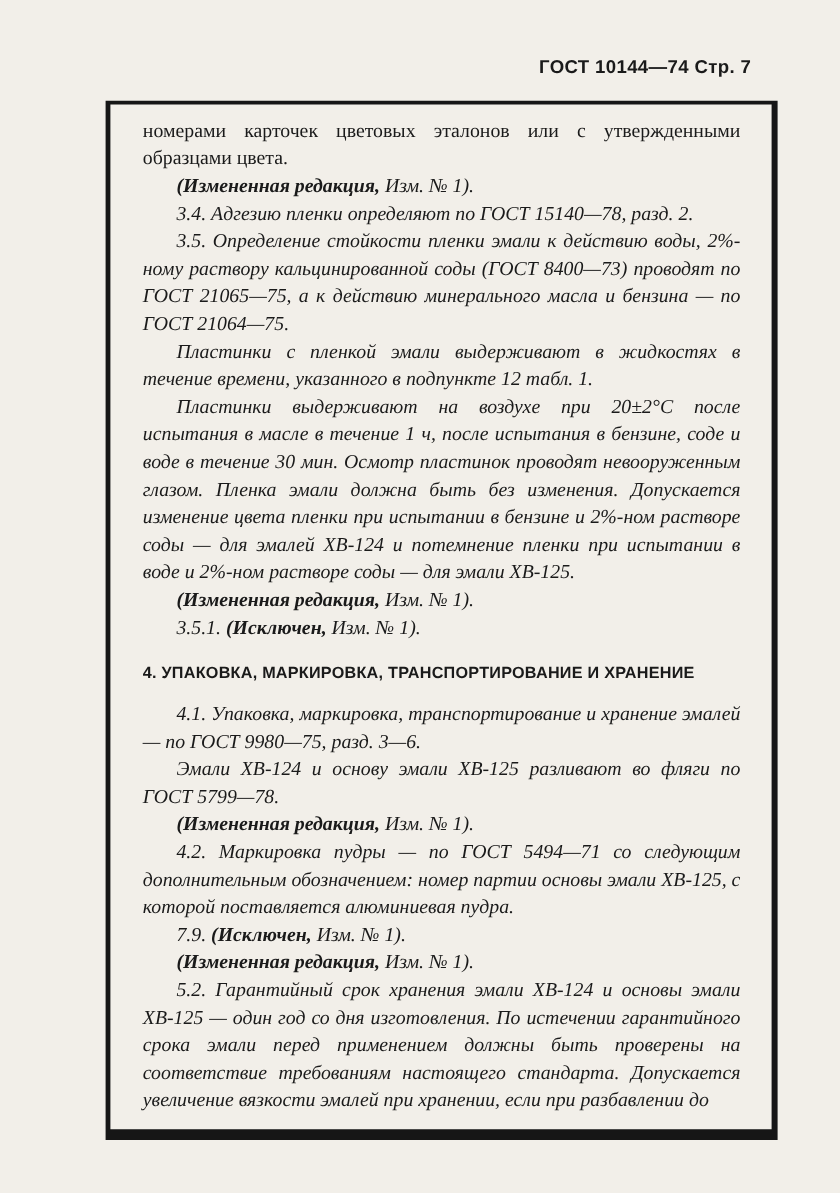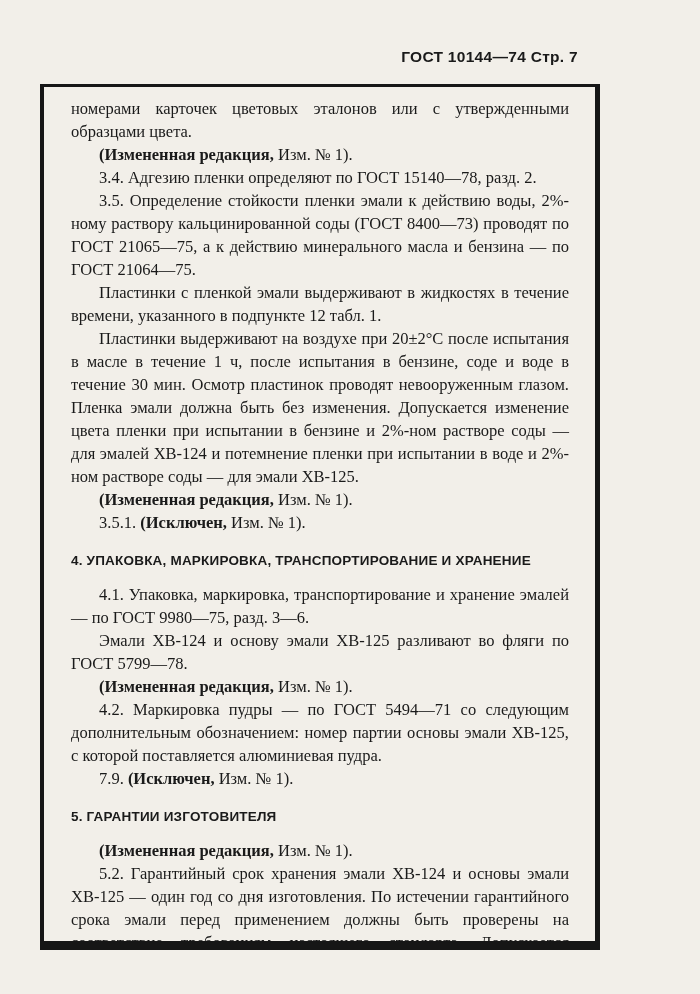--- a/index.html
+++ b/index.html
@@ -3,21 +3,21 @@
 <meta charset="utf-8">
 <style>
   html, body { margin: 0; padding: 0; }
   body {
     width: 700px; height: 994px;
     background: var(--paper, #f2efe9);
     color: var(--ink, #1a1a1a);
     font-family: "Liberation Serif", "DejaVu Serif", serif;
     overflow: hidden;
   }
-  .page { position: relative; width: 636px; height: 994px; }
+  .page { position: relative; width: 636px; height: 994px; margin-left: 48px; }
 
   .page-header {
     position: absolute; top: 48px; left: 40px; right: 58px;
     text-align: right;
     font-family: "Liberation Sans", "DejaVu Sans", sans-serif;
     font-weight: 700; font-size: 15.5px; letter-spacing: .3px;
     white-space: nowrap;
   }
 
   .frame {
@@ -28,21 +28,21 @@
     box-sizing: border-box;
     overflow: hidden;
   }
 
   .body-text p {
     margin: 0;
     text-align: justify;
     font-size: 16.5px;
     line-height: 23px;
   }
-  .body-text p.indent { text-indent: 28px; }
+  .body-text p.indent { text-indent: 28px; font-style: italic; }
   .bold { font-weight: 700; }
 
   .section-heading {
     margin: 19px 0 15px;
     font-family: "Liberation Sans", "DejaVu Sans", sans-serif;
     font-weight: 700; font-size: 13.5px; letter-spacing: .2px;
   }
 </style>
 </head>
 <body style="--paper: #f2efe9; --ink: #1a1a1a; --border: #161616;">
@@ -58,18 +58,17 @@
         <p class="indent"><span>Пластинки с пленкой эмали выдерживают в жидкостях в течение времени, указанного в подпункте 12 табл. 1.</span></p>
         <p class="indent"><span>Пластинки выдерживают на воздухе при 20±2°С после испытания в масле в течение 1 ч, после испытания в бензине, соде и воде в течение 30 мин. Осмотр пластинок проводят невооруженным глазом. Пленка эмали должна быть без изменения. Допускается изменение цвета пленки при испытании в бензине и 2%-ном растворе соды — для эмалей ХВ-124 и потемнение пленки при испытании в воде и 2%-ном растворе соды — для эмали ХВ-125.</span></p>
         <p class="indent"><span class="bold">(Измененная редакция,</span><span> Изм. № 1).</span></p>
         <p class="indent"><span>3.5.1. </span><span class="bold">(Исключен,</span><span> Изм. № 1).</span></p>
         <h2 class="section-heading">4. УПАКОВКА, МАРКИРОВКА, ТРАНСПОРТИРОВАНИЕ И ХРАНЕНИЕ</h2>
         <p class="indent"><span>4.1. Упаковка, маркировка, транспортирование и хранение эмалей — по ГОСТ 9980—75, разд. 3—6.</span></p>
         <p class="indent"><span>Эмали ХВ-124 и основу эмали ХВ-125 разливают во фляги по ГОСТ 5799—78.</span></p>
         <p class="indent"><span class="bold">(Измененная редакция,</span><span> Изм. № 1).</span></p>
         <p class="indent"><span>4.2. Маркировка пудры — по ГОСТ 5494—71 со следующим дополнительным обозначением: номер партии основы эмали ХВ-125, с которой поставляется алюминиевая пудра.</span></p>
         <p class="indent"><span>7.9. </span><span class="bold">(Исключен,</span><span> Изм. № 1).</span></p>
-        <h2 class="section-heading">5. ГАРАНТИИ ИЗГОТОВИТЕЛЯ</h2>
         <p class="indent"><span class="bold">(Измененная редакция,</span><span> Изм. № 1).</span></p>
         <p class="indent"><span>5.2. Гарантийный срок хранения эмали ХВ-124 и основы эмали ХВ-125 — один год со дня изготовления. По истечении гарантийного срока эмали перед применением должны быть проверены на соответствие требованиям настоящего стандарта. Допускается увеличение вязкости эмалей при хранении, если при разбавлении до</span></p>
       </div>
   </div>
 </div>
 
 </body></html>

